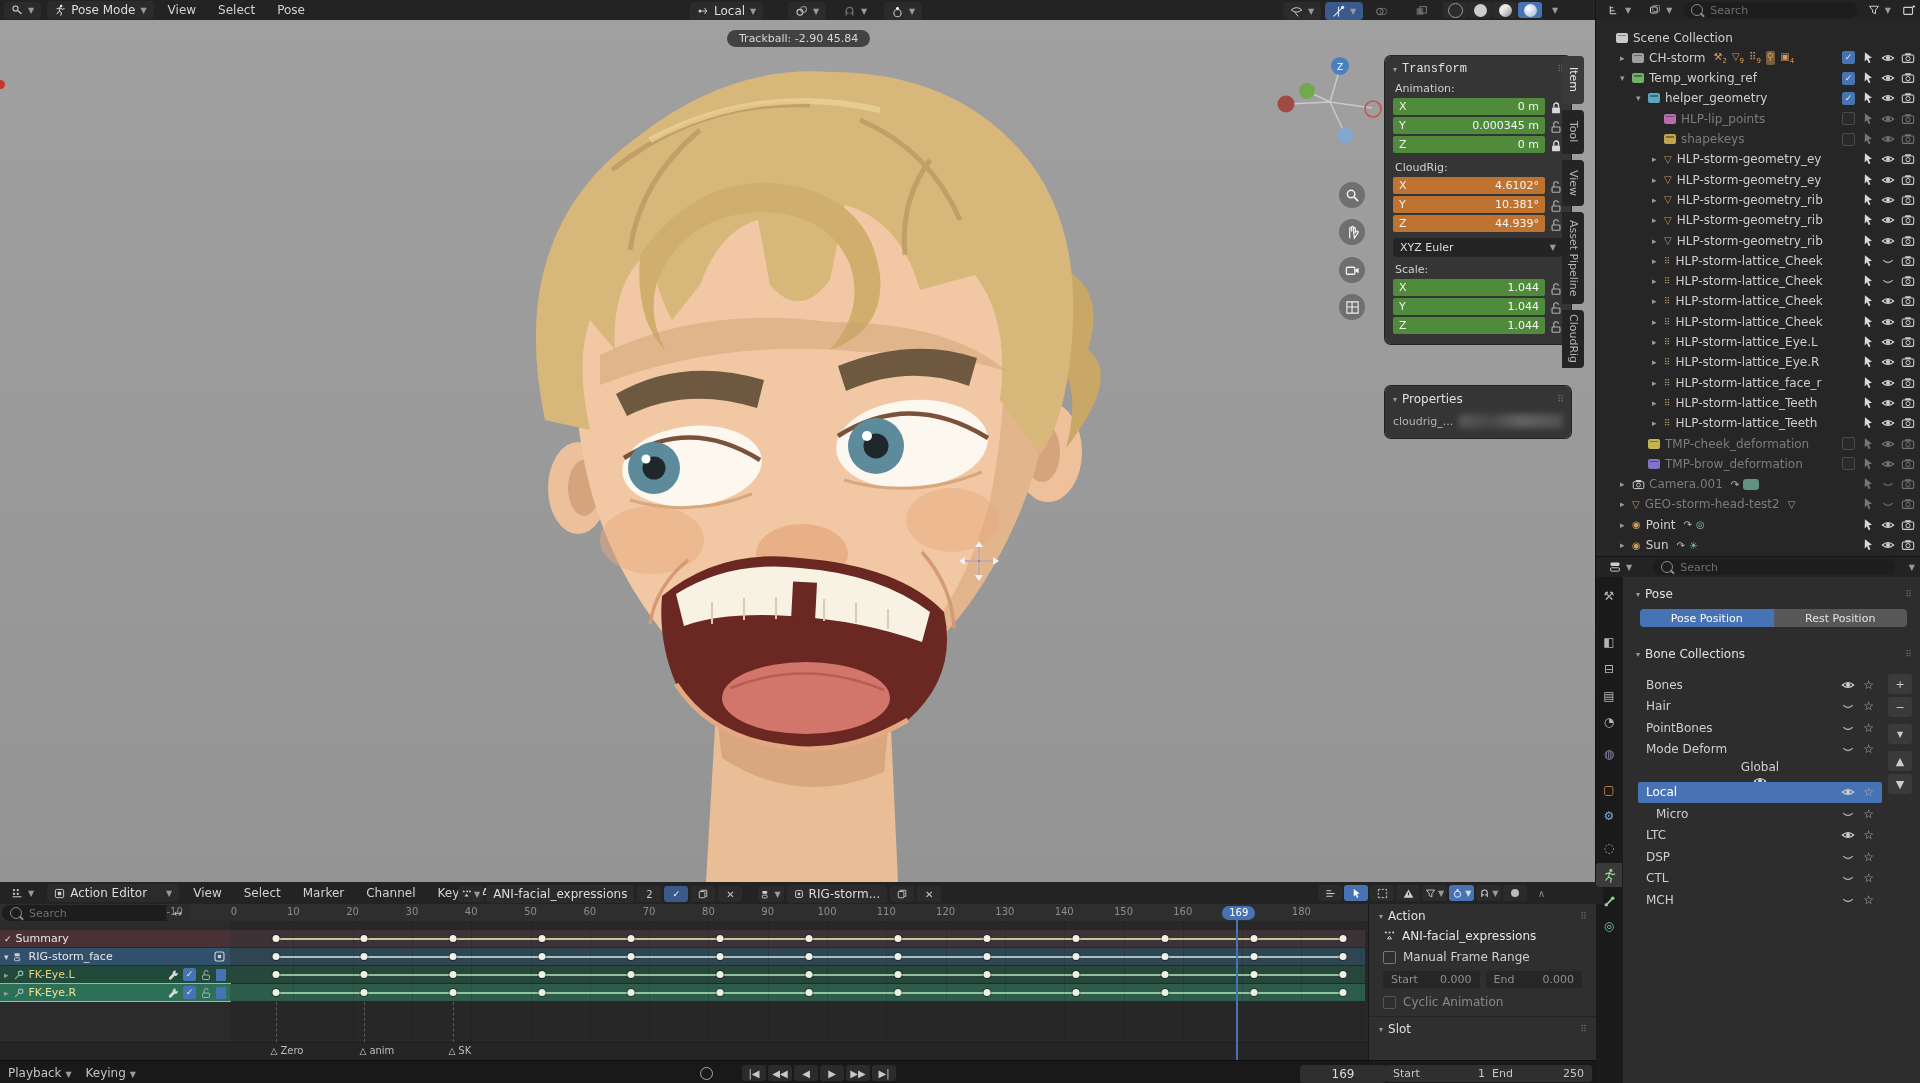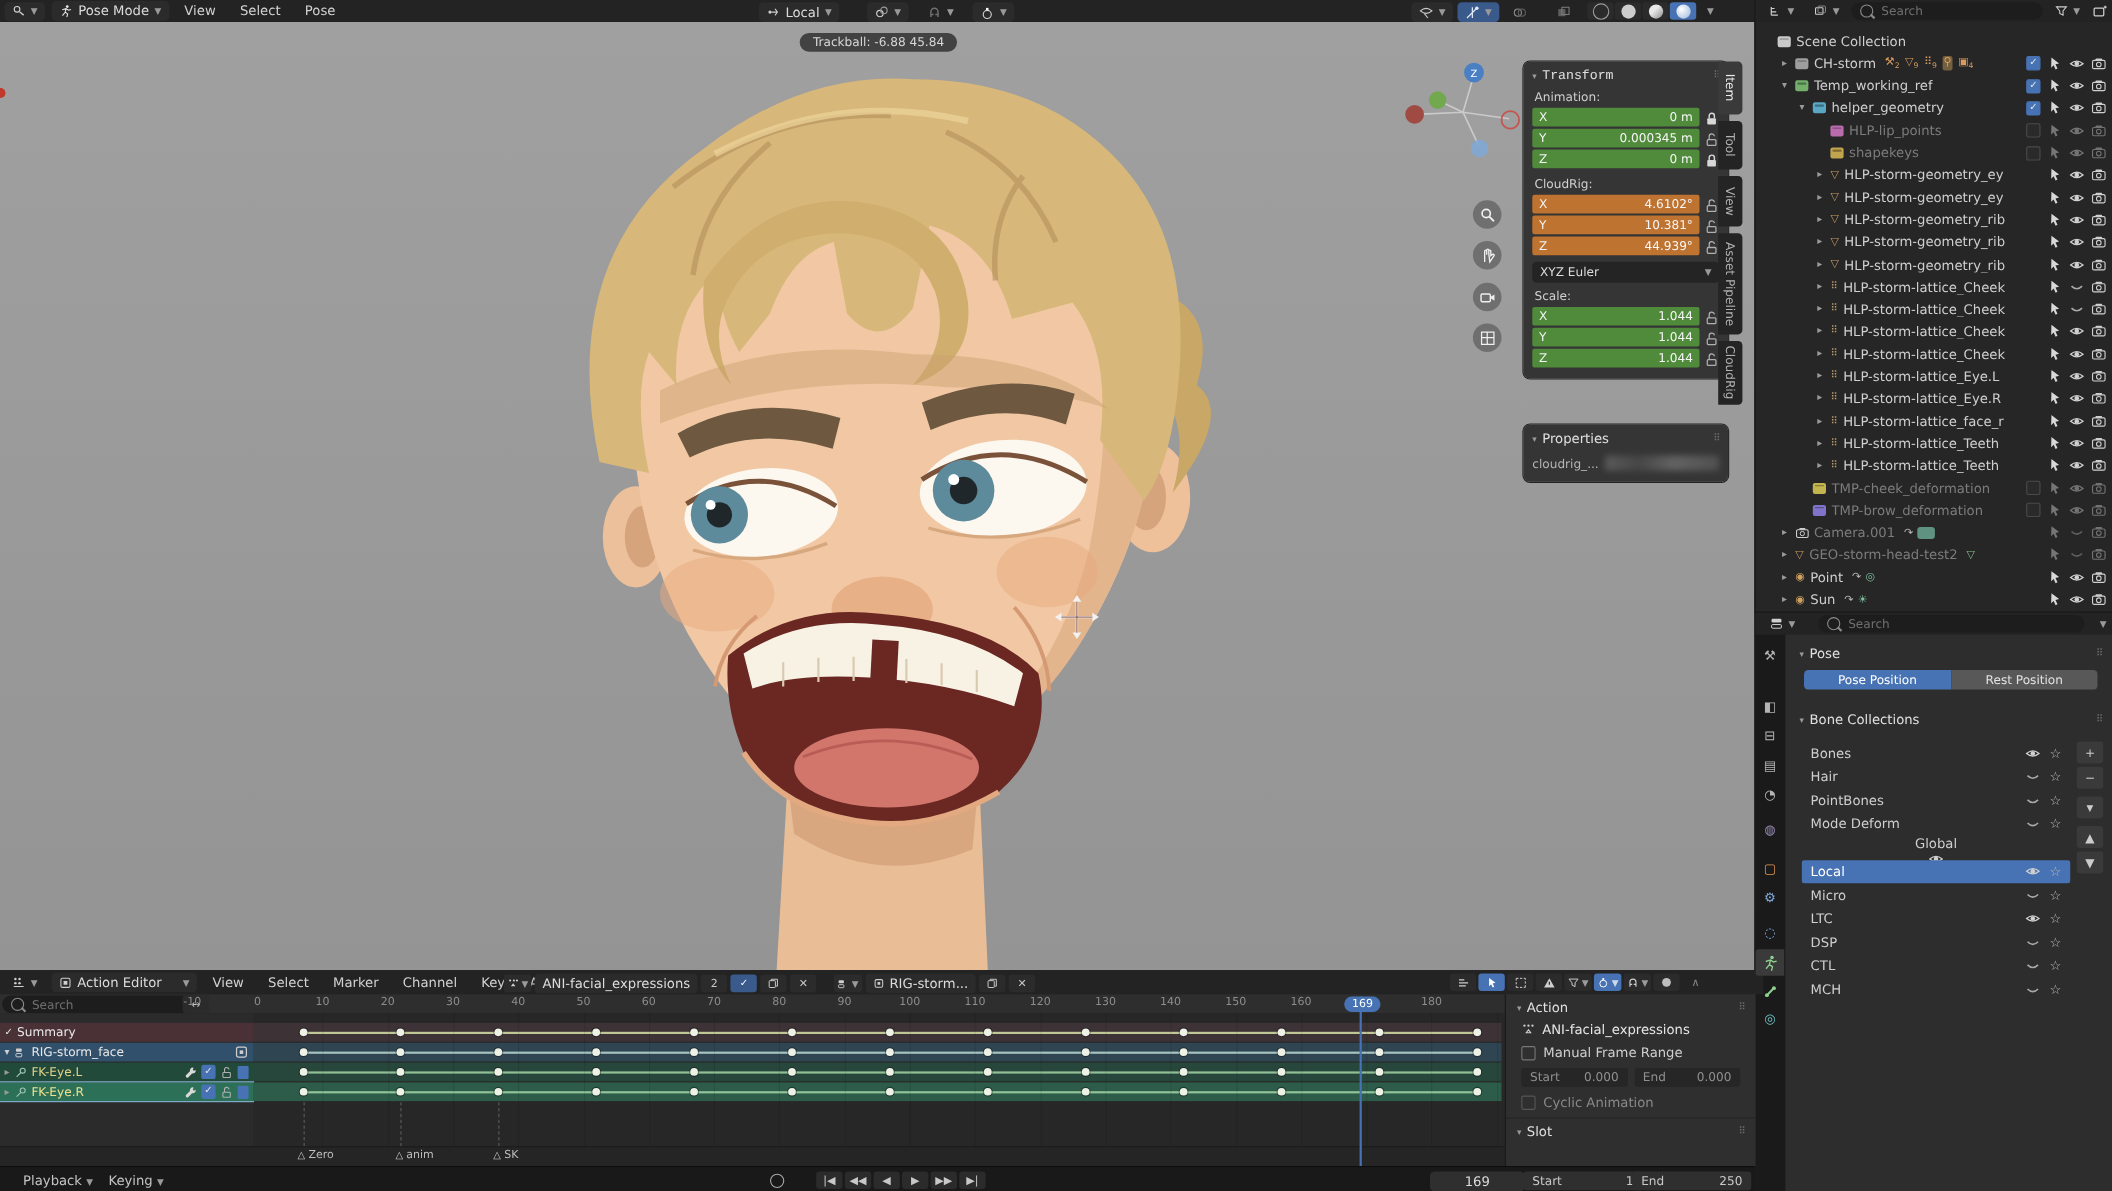--- a/index.html
+++ b/index.html
@@ -262,21 +262,21 @@
 
       <g stroke="#f2f2f2" stroke-width="2.2">
         <path d="M979 527v28M965 541h28"></path>
         <path d="M979 521l-4 6h8zM979 561l-4-6h8zM959 541l6-4v8zM999 541l-6-4v8z" fill="#f2f2f2" stroke="none"></path>
         <path d="M979 527v28M965 541h28" stroke="#7a4038" stroke-width="0.8"></path>
       </g>
     </svg>
 
     <div class="abs" style="left:-4px;top:60px;width:9px;height:9px;border-radius:50%;background:#c0392b;"></div>
 
-    <div class="abs pill" style="left:727px;top:10px;">Trackball: -6.88 45.84</div>
+    <div class="abs pill" style="left:727px;top:10px;">Trackball: -2.90 45.84</div>
 
     <svg class="abs" style="left:1272px;top:26px;width:120px;height:110px;" viewBox="0 0 120 110">
       <g stroke="rgba(255,255,255,0.45)" stroke-width="1.5">
         <path d="M58 56 68 22M58 56 37 46M58 56 16 58M58 56 72 86M58 56 100 62"></path>
       </g>
       <circle cx="68" cy="20" r="9" fill="#4a7fc4"></circle>
         <text x="68" y="24" font-size="9" fill="#fff" text-anchor="middle">Z</text>
       <circle cx="35" cy="45" r="8" fill="#73a94e"></circle>
       <circle cx="14" cy="58" r="8.5" fill="#a04a44"></circle>
       <circle cx="73" cy="89" r="8" fill="#7fa8d8" opacity="0.85"></circle>
@@ -1627,21 +1627,21 @@
       <div class="marker" style="left: 448.41px; top: 163px;">
         <span style="font-size: 9px; color: rgb(207, 207, 207);">△</span>
         <span style="color: rgb(189, 189, 189);">SK</span>
       </div>
       <div style="position: absolute; left: 1236.17px; top: 24px; width: 2px; height: 154px; background: rgb(71, 114, 179);"></div>
       <div style="position: absolute; left: 1222.17px; top: 24px; background: rgb(71, 114, 179); color: rgb(255, 255, 255); border-radius: 8px; font-size: 10px; padding: 0px 7px; line-height: 14px;">169</div>
     </div>
 
   <div id="statusbar" class="abs">
     <span class="abs" style="left:8px;top:5px;display:flex;gap:14px;">
-      <span style="color:#c4c4c4;margin-left:13px;"><span>Playback</span> <span class="chev">▼</span></span>
+      <span style="color:#c4c4c4;"><span>Playback</span> <span class="chev">▼</span></span>
       <span style="color:#c4c4c4;"><span>Keying</span> <span class="chev">▼</span></span>
     </span>
     <span class="abs" style="left:700px;top:6px;width:11px;height:11px;border:1.6px solid #a8a8a8;border-radius:50%;"></span>
     <span class="abs" style="left:742px;top:4px;display:flex;gap:2px;">
       <span class="hbtn">|◀</span>
       <span class="hbtn">◀◀</span>
       <span class="hbtn">◀</span>
       <span class="hbtn">▶</span>
       <span class="hbtn">▶▶</span>
       <span class="hbtn">▶|</span>
@@ -1734,21 +1734,21 @@
       <span style="flex: 1 1 0%;">Local</span>
       <span class="tgl" style="width: 14px; height: 14px;">
         <svg viewBox="0 0 16 16">
           <path d="M1.5 8Q8 2.5 14.5 8Q8 13.5 1.5 8z" fill="none" stroke="#cfcfcf" stroke-width="1.3"></path>
           <circle cx="8" cy="8" r="2.4" fill="#cfcfcf"></circle>
         </svg>
       </span>
       <span class="star">☆</span>
     </div>
     <div class="bc-row" style="top: 803px;">
-      <span style="flex: 1 1 0%;">Micro</span>
+      <span style="flex: 1 1 0%; margin-left: 10px;">Micro</span>
       <span class="tgl" style="width: 14px; height: 14px;">
         <svg viewBox="0 0 16 16">
           <path d="M2.5 7Q8 12.5 13.5 7" fill="none" stroke="#a8a8a8" stroke-width="1.6"></path>
         </svg>
       </span>
       <span class="star">☆</span>
     </div>
     <div class="bc-row" style="top: 824.5px;">
       <span style="flex: 1 1 0%;">LTC</span>
       <span class="tgl" style="width: 14px; height: 14px;">

